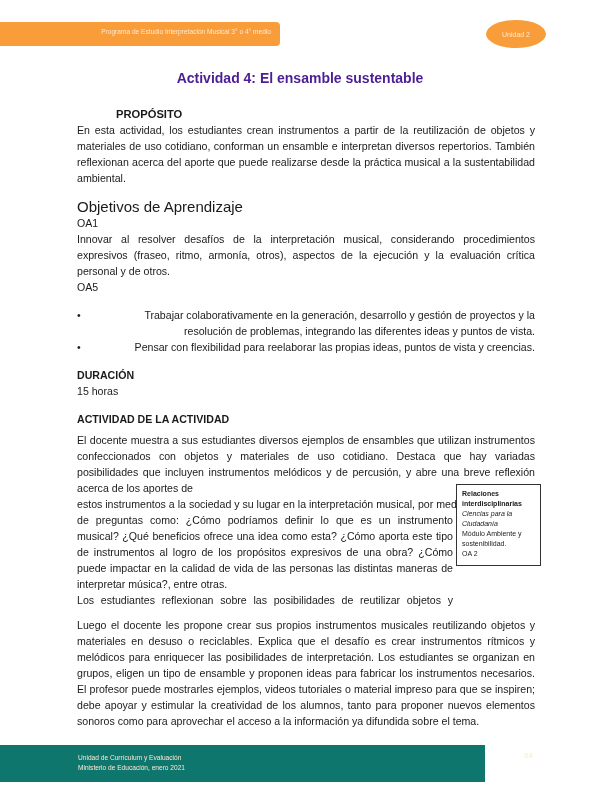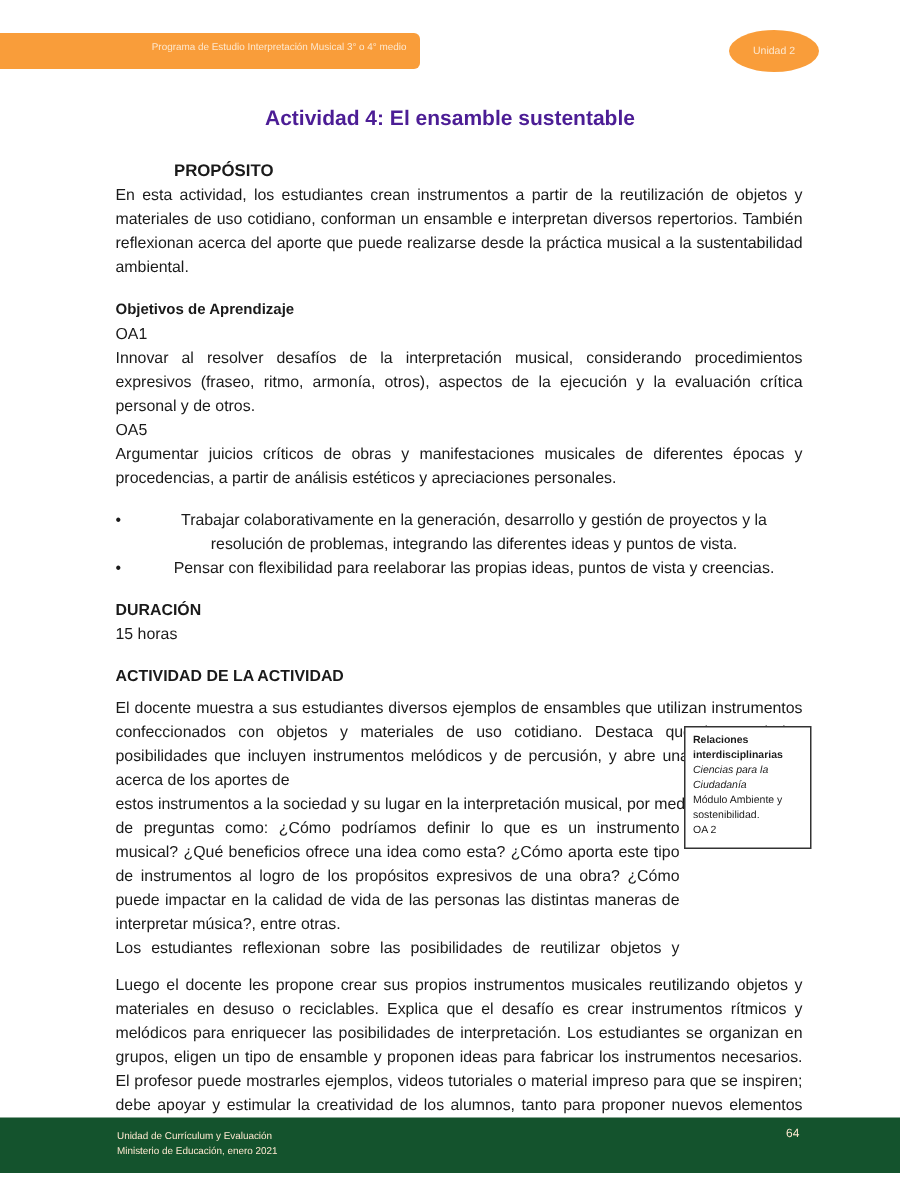--- a/index.html
+++ b/index.html
@@ -26,39 +26,39 @@
       position: absolute; left: 0; width: 600px; top: 70px; text-align: center;
       color: #4c1d95; font-size: 14px; font-weight: bold;
     }
     .content {
       position: absolute; left: 77px; top: 106px; width: 458px;
       font-size: 10.6px; line-height: 16px;
     }
     .content p { margin: 0; text-align: justify; }
     .h-main { font-weight: bold; font-size: 11.2px; margin: 0; line-height: 16px; padding-left: 39px; }
     .h-sub { font-weight: bold; font-size: 10.6px; margin: 0; line-height: 16px; }
-    .h-obj { font-weight: bold; font-size: 10px; margin: 0; line-height: 17px; }
+    .h-obj { font-weight: normal; font-size: 15px; margin: 0; line-height: 17px; }
     .sec { margin-bottom: 9px; }
     ul.bullets { margin: 0; padding: 0; list-style: none; }
-    ul.bullets li { position: relative; padding-left: 20px; text-align: center; }
+    ul.bullets li { position: relative; padding-left: 20px; text-align: right; }
     ul.bullets li::before {
       content: "\2022"; position: absolute; left: 0; top: 0;
     }
     .side-box {
       position: absolute; left: 456px; top: 484px; width: 73px; height: 72px;
       border: 1px solid #333; padding: 4px 5px;
       font-size: 7px; line-height: 10px; background: #fff;
     }
     .side-box .b { font-weight: bold; display: block; }
     .side-box .i { font-style: italic; display: block; }
     .side-box .n { display: block; }
     .wrap-line { width: 376px; }
     .footer {
-      position: absolute; left: 0; top: 745px; width: 600px; height: 37px;
-      background: #14532d;
+      position: absolute; left: 0; top: 745px; width: 485px; height: 37px;
+      background: #0f766e;
     }
     .footer .org { position: absolute; left: 78px; top: 8px; font-size: 6.6px; line-height: 10px; color: #fde8cf; }
     .footer .page { position: absolute; left: 524px; top: 6px; font-size: 8px; color: #fde8cf; }
   </style>
 </head>
 <body>
 
 <div class="header-bar">
   <span>Programa de Estudio Interpretación Musical 3° o 4° medio</span>
 </div>
@@ -72,21 +72,20 @@
   <div class="sec">
     <p class="h-main">PROPÓSITO</p>
     <p>En esta actividad, los estudiantes crean instrumentos a partir de la reutilización de objetos y materiales de uso cotidiano, conforman un ensamble e interpretan diversos repertorios. También reflexionan acerca del aporte que puede realizarse desde la práctica musical a la sustentabilidad ambiental.</p>
   </div>
 
   <div class="sec" style="margin-top:12px">
     <p class="h-obj">Objetivos de Aprendizaje</p>
     <p>OA1</p>
     <p>Innovar al resolver desafíos de la interpretación musical, considerando procedimientos expresivos (fraseo, ritmo, armonía, otros), aspectos de la ejecución y la evaluación crítica personal y de otros.</p>
     <p>OA5</p>
-    <p>Argumentar juicios críticos de obras y manifestaciones musicales de diferentes épocas y procedencias, a partir de análisis estéticos y apreciaciones personales.</p>
   </div>
 
   <div class="sec" style="margin-top:12px">
     <ul class="bullets">
       <li>Trabajar colaborativamente en la generación, desarrollo y gestión de proyectos y la resolución de problemas, integrando las diferentes ideas y puntos de vista.</li>
       <li>Pensar con flexibilidad para reelaborar las propias ideas, puntos de vista y creencias.</li>
     </ul>
   </div>
 
   <div class="sec" style="margin-top:12px">

